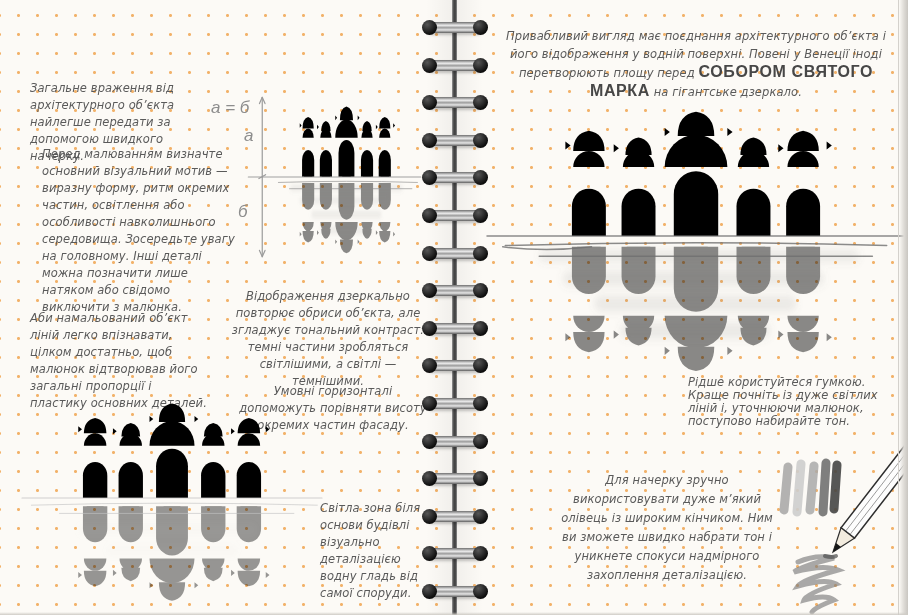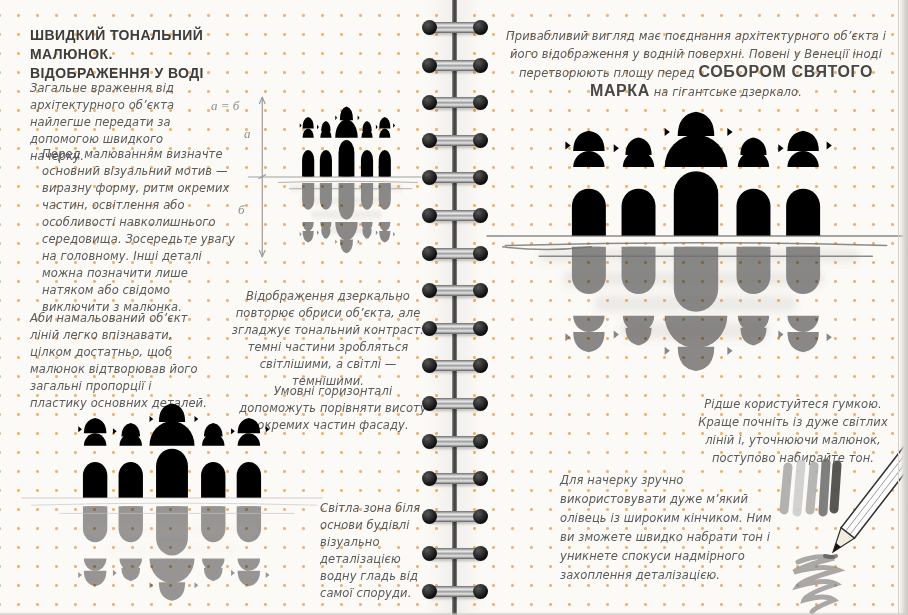--- a/index.html
+++ b/index.html
@@ -36,22 +36,22 @@
   .sk .refl{opacity:.45}
   .sk .smudge rect{stroke:none;fill:currentColor;opacity:.12}
   .sk .streak{opacity:.8}
   .sk .measure{color:#9b9b9b}
   .sk.light{color:var(--sketch-light)}
   .sk.light .smudge rect{opacity:.05}
   .sk.light .refl{opacity:.4}
   .sk.med{color:var(--sketch-medium)}
   .sk.dark{color:var(--sketch-dark)}
   .sk.dark path{stroke-width:1.5}
-  .sk-label{position:absolute;font-family:Liberation Serif, serif;font-style:italic;
-    font-size:13px;color:#8d8d8d}
+  .sk-label{position:absolute;font-family:Liberation Sans, sans-serif;font-style:italic;
+    font-size:17px;color:#8d8d8d}
   
   #gutter{position:absolute;left:452px;top:0;width:5px;height:615px;
     background:linear-gradient(to right,#979797,#4a4a4a 35%,#3e3e3e 65%,#8e8e8e);}
   .gutter-shade{position:absolute;top:0;height:615px;width:26px;pointer-events:none}
   #shade-l{left:426px;background:linear-gradient(to right,rgba(0,0,0,0),rgba(0,0,0,.045))}
   #shade-r{left:457px;background:linear-gradient(to left,rgba(0,0,0,0),rgba(0,0,0,.045))}
   .ring{position:absolute;left:427px;width:56px;height:11px;border-radius:6px;
     background:linear-gradient(to bottom,#6f6f6f,#ececec 30%,#9d9d9d 52%,#e6e6e6 72%,#5f5f5f);
     box-shadow:0 2px 3px rgba(0,0,0,.22);}
   .ring::before,.ring::after{content:"";position:absolute;top:-2px;width:15px;height:15px;
@@ -113,22 +113,21 @@
         <path d="M184,56 V30 M184,30 l4,3 l-4,3"></path>
         <path d="M223,58 V42 M223,42 l4,3 l-4,3"></path>
         <path d="M260,58 V40 M260,40 l4,3 l-4,3"></path>
         <path class="thin" d="M72,52 v6 M84,52 v6 M110,52 v6 M122,52 v6 M198,52 v6 M210,52 v6 M236,52 v6 M248,52 v6"></path>
       </g>
     </defs>
   </svg>
 
   <div>
     <h1 class="title">
-      <span>ШВИДКИЙ ТОНАЛЬНИЙ МАЛЮНОК.</span><br>
-      <span>ВІДОБРАЖЕННЯ У ВОДІ</span>
+      <br>
     </h1>
 
     <p class="hand" style="left:30px;top:80px;width:190px">Загальне враження від архітектурного об’єкта найлегше передати за допомогою швидкого начерку.</p>
 
     <p class="hand" style="left:42px;top:146px;width:198px">Перед малюванням визначте основний візуальний мотив — виразну форму, ритм окремих частин, освітлення або особливості навколишнього середовища. Зосередьте увагу на головному. Інші деталі можна позначити лише натяком або свідомо виключити з малюнка.</p>
 
     <p class="hand" style="left:30px;top:310px;width:178px">Аби намальований об’єкт ліній легко впізнавати, цілком достатньо, щоб малюнок відтворював його загальні пропорції і пластику основних деталей.</p>
 
     <svg class="sk med" style="left:245px;top:88px" width="178" height="178" viewBox="0 0 320 228" preserveAspectRatio="none">
       <g transform="translate(48,2) scale(0.84,0.98)">
@@ -197,23 +196,23 @@
         <path class="streak thin" d="M12,122 Q45,126 80,122"></path>
       </g>
       <g class="smudge" filter="url(#blur3)">
         <rect x="40" y="124" width="245" height="9" rx="4"></rect>
         <rect x="58" y="140" width="200" height="11" rx="5"></rect>
         <rect x="82" y="158" width="155" height="12" rx="6"></rect>
         <rect x="102" y="178" width="115" height="12" rx="6"></rect>
       </g>
     </svg>
 
-    <p class="hand" style="left:688px;top:395px;width:210px;text-align:center;line-height:18px">Рідше користуйтеся гумкою. Краще почніть із дуже світлих ліній і, уточнюючи малюнок, поступово набирайте тон.</p>
-
-    <p class="hand" style="left:560px;top:471px;width:214px;text-align:left;line-height:19px">Для начерку зручно використовувати дуже м’який олівець із широким кінчиком. Ним ви зможете швидко набрати тон і уникнете спокуси надмірного захоплення деталізацією.</p>
+    <p class="hand" style="left:688px;top:376px;width:210px;line-height:13px">Рідше користуйтеся гумкою. Краще почніть із дуже світлих ліній і, уточнюючи малюнок, поступово набирайте тон.</p>
+
+    <p class="hand" style="left:560px;top:471px;width:214px;text-align:center;line-height:19px">Для начерку зручно використовувати дуже м’який олівець із широким кінчиком. Ним ви зможете швидко набрати тон і уникнете спокуси надмірного захоплення деталізацією.</p>
 
     <svg style="position:absolute;left:776px;top:452px;overflow:visible" width="132" height="162" viewBox="0 0 132 162">
       <g stroke-linecap="round" fill="none">
         <path d="M12,15 L8,58" stroke="#a0a0a0" stroke-width="9" opacity=".8"></path>
         <path d="M25,12 L21,60" stroke="#cdcdcd" stroke-width="9" opacity=".9"></path>
         <path d="M38,14 L34,58" stroke="#a9a9a9" stroke-width="9" opacity=".85"></path>
         <path d="M50,11 L47,60" stroke="#686868" stroke-width="9" opacity=".85"></path>
         <path d="M61,13 L58,57" stroke="#454545" stroke-width="9" opacity=".9"></path>
       </g>
       <g>

